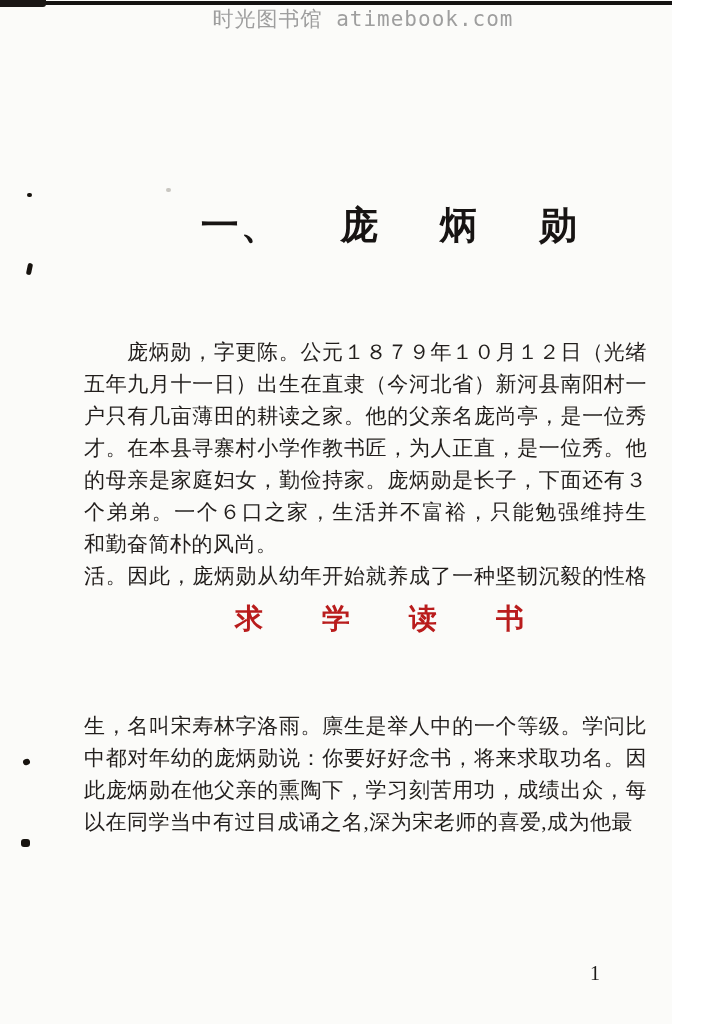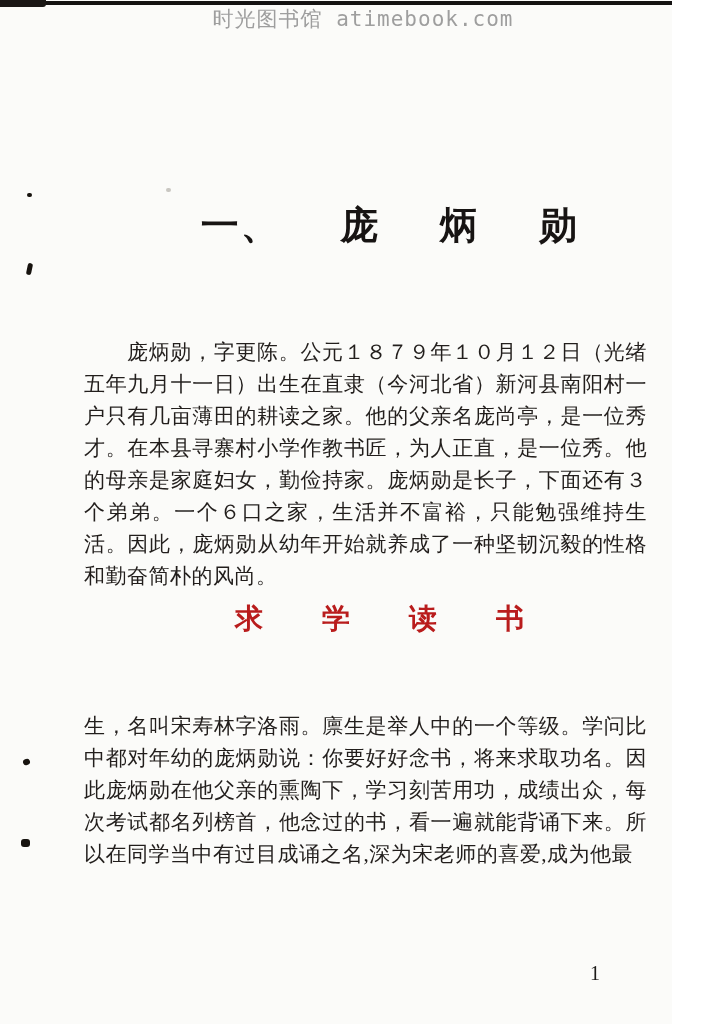--- a/index.html
+++ b/index.html
@@ -113,31 +113,30 @@
 
   <h1 class="chapter-title">一、 庞 炳 勋</h1>
 
   <div class="para para-1">
       <div class="line indent">庞炳勋，字更陈。公元１８７９年１０月１２日（光绪</div>
       <div class="line">五年九月十一日）出生在直隶（今河北省）新河县南阳村一</div>
       <div class="line">户只有几亩薄田的耕读之家。他的父亲名庞尚亭，是一位秀</div>
       <div class="line">才。在本县寻寨村小学作教书匠，为人正直，是一位秀。他</div>
       <div class="line">的母亲是家庭妇女，勤俭持家。庞炳勋是长子，下面还有３</div>
       <div class="line">个弟弟。一个６口之家，生活并不富裕，只能勉强维持生</div>
+      <div class="line last">和勤奋简朴的风尚。</div>
       <div class="line">活。因此，庞炳勋从幼年开始就养成了一种坚韧沉毅的性格</div>
-      <div class="line last">和勤奋简朴的风尚。</div>
     </div>
 
   <h2 class="section-heading">求 学 读 书</h2>
 
   <div class="para para-2">
       <div class="line">生，名叫宋寿林字洛雨。廪生是举人中的一个等级。学问比</div>
       <div class="line">中都对年幼的庞炳勋说：你要好好念书，将来求取功名。因</div>
       <div class="line">此庞炳勋在他父亲的熏陶下，学习刻苦用功，成绩出众，每</div>
-      <div class="line">次考试都名列榜首，他念过的书，看一遍就能背诵下来。所</div>
       <div class="line last">以在同学当中有过目成诵之名,深为宋老师的喜爱,成为他最</div>
     </div>
 
   <div class="page-number">1</div>
 
   <div class="speck speck-1"></div>
   <div class="speck speck-2"></div>
   <div class="speck speck-3"></div>
   <div class="speck speck-4"></div>
   <div class="speck speck-5"></div>

